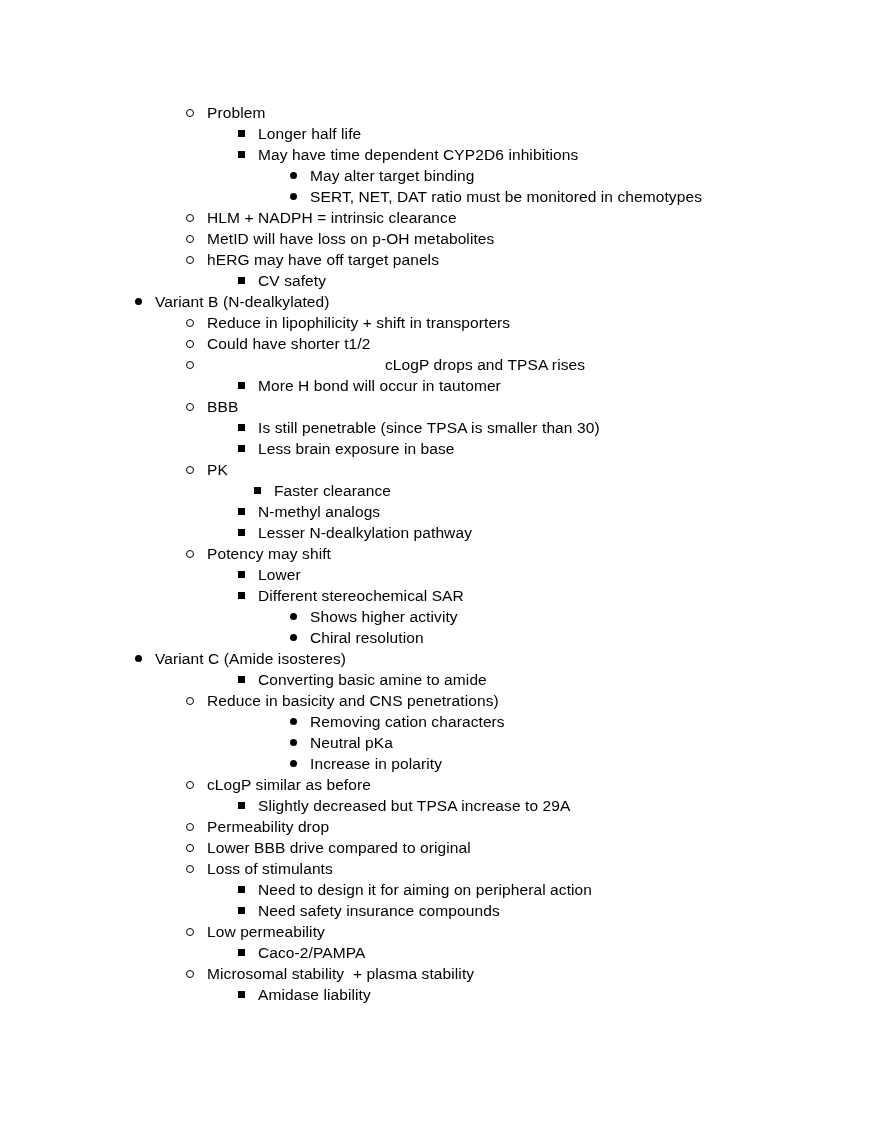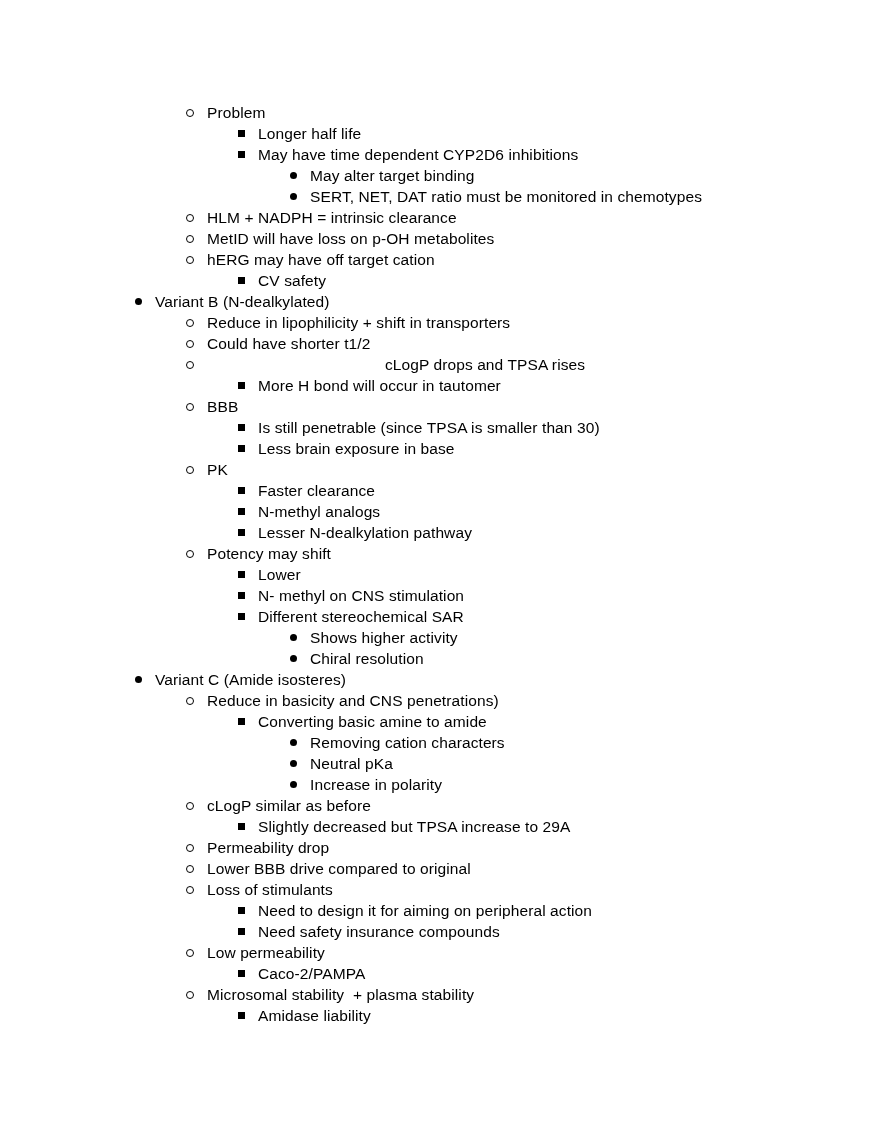--- a/index.html
+++ b/index.html
@@ -75,43 +75,42 @@
 
 <div class="page">
   <div class="doc">
       <div class="row" style="padding-left: 207px;"><span class="bullet circle" style="left: 183px;"><i></i></span><span class="text">Problem</span></div>
       <div class="row" style="padding-left: 258px;"><span class="bullet square" style="left: 234px;"><i></i></span><span class="text">Longer half life</span></div>
       <div class="row" style="padding-left: 258px;"><span class="bullet square" style="left: 234px;"><i></i></span><span class="text">May have time dependent CYP2D6 inhibitions</span></div>
       <div class="row" style="padding-left: 310px;"><span class="bullet disc" style="left: 286px;"><i></i></span><span class="text">May alter target binding</span></div>
       <div class="row" style="padding-left: 310px;"><span class="bullet disc" style="left: 286px;"><i></i></span><span class="text">SERT, NET, DAT ratio must be monitored in chemotypes</span></div>
       <div class="row" style="padding-left: 207px;"><span class="bullet circle" style="left: 183px;"><i></i></span><span class="text">HLM + NADPH = intrinsic clearance</span></div>
       <div class="row" style="padding-left: 207px;"><span class="bullet circle" style="left: 183px;"><i></i></span><span class="text">MetID will have loss on p-OH metabolites</span></div>
-      <div class="row" style="padding-left: 207px;"><span class="bullet circle" style="left: 183px;"><i></i></span><span class="text">hERG may have off target cation</span></div>
+      <div class="row" style="padding-left: 207px;"><span class="bullet circle" style="left: 183px;"><i></i></span><span class="text">hERG may have off target panels</span></div>
       <div class="row" style="padding-left: 258px;"><span class="bullet square" style="left: 234px;"><i></i></span><span class="text">CV safety</span></div>
       <div class="row" style="padding-left: 155px;"><span class="bullet disc" style="left: 131px;"><i></i></span><span class="text">Variant B (N-dealkylated)</span></div>
       <div class="row" style="padding-left: 207px;"><span class="bullet circle" style="left: 183px;"><i></i></span><span class="text">Reduce in lipophilicity + shift in transporters</span></div>
       <div class="row" style="padding-left: 207px;"><span class="bullet circle" style="left: 183px;"><i></i></span><span class="text">Could have shorter t1/2</span></div>
       <div class="row" style="padding-left: 90px; text-align: center;"><span class="bullet circle" style="left: 183px;"><i></i></span><span class="text">cLogP drops and TPSA rises</span></div>
       <div class="row" style="padding-left: 258px;"><span class="bullet square" style="left: 234px;"><i></i></span><span class="text">More H bond will occur in tautomer</span></div>
       <div class="row" style="padding-left: 207px;"><span class="bullet circle" style="left: 183px;"><i></i></span><span class="text">BBB</span></div>
       <div class="row" style="padding-left: 258px;"><span class="bullet square" style="left: 234px;"><i></i></span><span class="text">Is still penetrable (since TPSA is smaller than 30)</span></div>
       <div class="row" style="padding-left: 258px;"><span class="bullet square" style="left: 234px;"><i></i></span><span class="text">Less brain exposure in base</span></div>
       <div class="row" style="padding-left: 207px;"><span class="bullet circle" style="left: 183px;"><i></i></span><span class="text">PK</span></div>
-      <div class="row" style="padding-left: 258px;"><span class="bullet square" style="left: 234px;"><i></i></span><span class="text">Faster clearance</span></div>
+      <div class="row" style="padding-left: 258px; margin-left: 16px;"><span class="bullet square" style="left: 234px;"><i></i></span><span class="text">Faster clearance</span></div>
       <div class="row" style="padding-left: 258px;"><span class="bullet square" style="left: 234px;"><i></i></span><span class="text">N-methyl analogs</span></div>
       <div class="row" style="padding-left: 258px;"><span class="bullet square" style="left: 234px;"><i></i></span><span class="text">Lesser N-dealkylation pathway</span></div>
       <div class="row" style="padding-left: 207px;"><span class="bullet circle" style="left: 183px;"><i></i></span><span class="text">Potency may shift</span></div>
       <div class="row" style="padding-left: 258px;"><span class="bullet square" style="left: 234px;"><i></i></span><span class="text">Lower</span></div>
-      <div class="row" style="padding-left: 258px;"><span class="bullet square" style="left: 234px;"><i></i></span><span class="text">N- methyl on CNS stimulation</span></div>
       <div class="row" style="padding-left: 258px;"><span class="bullet square" style="left: 234px;"><i></i></span><span class="text">Different stereochemical SAR</span></div>
       <div class="row" style="padding-left: 310px;"><span class="bullet disc" style="left: 286px;"><i></i></span><span class="text">Shows higher activity</span></div>
       <div class="row" style="padding-left: 310px;"><span class="bullet disc" style="left: 286px;"><i></i></span><span class="text">Chiral resolution</span></div>
       <div class="row" style="padding-left: 155px;"><span class="bullet disc" style="left: 131px;"><i></i></span><span class="text">Variant C (Amide isosteres)</span></div>
+      <div class="row" style="padding-left: 258px;"><span class="bullet square" style="left: 234px;"><i></i></span><span class="text">Converting basic amine to amide</span></div>
       <div class="row" style="padding-left: 207px;"><span class="bullet circle" style="left: 183px;"><i></i></span><span class="text">Reduce in basicity and CNS penetrations)</span></div>
-      <div class="row" style="padding-left: 258px;"><span class="bullet square" style="left: 234px;"><i></i></span><span class="text">Converting basic amine to amide</span></div>
       <div class="row" style="padding-left: 310px;"><span class="bullet disc" style="left: 286px;"><i></i></span><span class="text">Removing cation characters</span></div>
       <div class="row" style="padding-left: 310px;"><span class="bullet disc" style="left: 286px;"><i></i></span><span class="text">Neutral pKa</span></div>
       <div class="row" style="padding-left: 310px;"><span class="bullet disc" style="left: 286px;"><i></i></span><span class="text">Increase in polarity</span></div>
       <div class="row" style="padding-left: 207px;"><span class="bullet circle" style="left: 183px;"><i></i></span><span class="text">cLogP similar as before</span></div>
       <div class="row" style="padding-left: 258px;"><span class="bullet square" style="left: 234px;"><i></i></span><span class="text">Slightly decreased but TPSA increase to 29A</span></div>
       <div class="row" style="padding-left: 207px;"><span class="bullet circle" style="left: 183px;"><i></i></span><span class="text">Permeability drop</span></div>
       <div class="row" style="padding-left: 207px;"><span class="bullet circle" style="left: 183px;"><i></i></span><span class="text">Lower BBB drive compared to original</span></div>
       <div class="row" style="padding-left: 207px;"><span class="bullet circle" style="left: 183px;"><i></i></span><span class="text">Loss of stimulants</span></div>
       <div class="row" style="padding-left: 258px;"><span class="bullet square" style="left: 234px;"><i></i></span><span class="text">Need to design it for aiming on peripheral action</span></div>
       <div class="row" style="padding-left: 258px;"><span class="bullet square" style="left: 234px;"><i></i></span><span class="text">Need safety insurance compounds</span></div>

